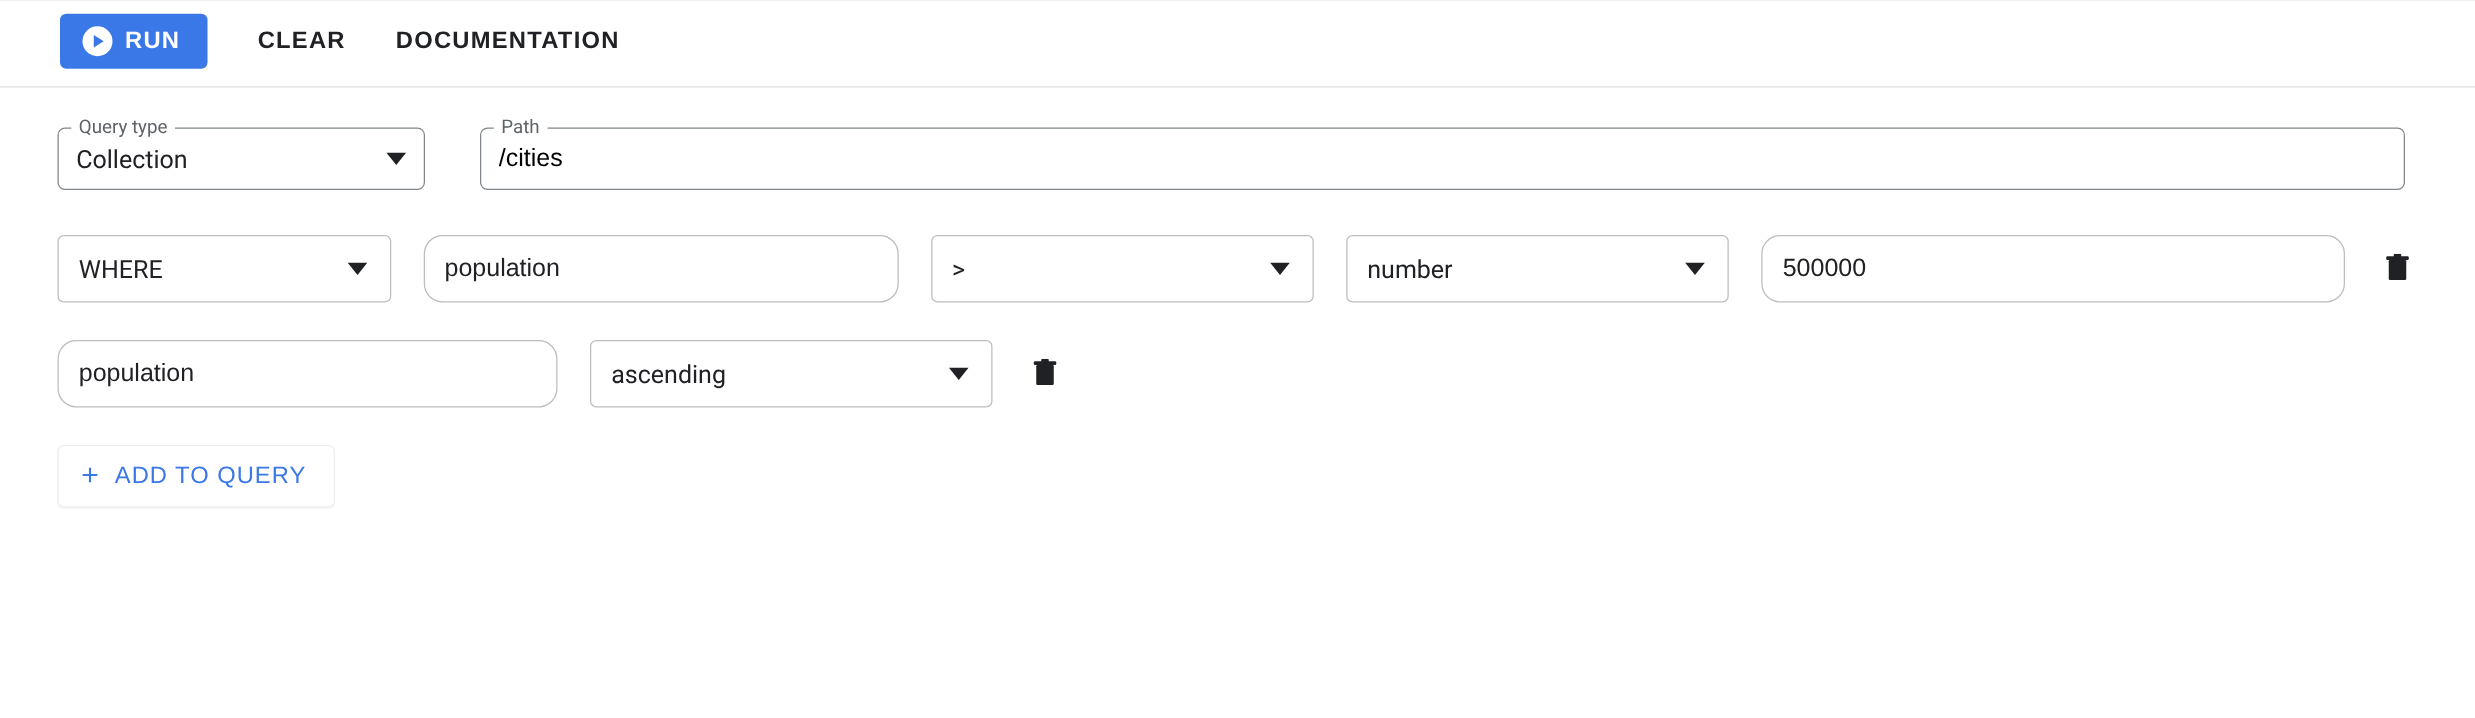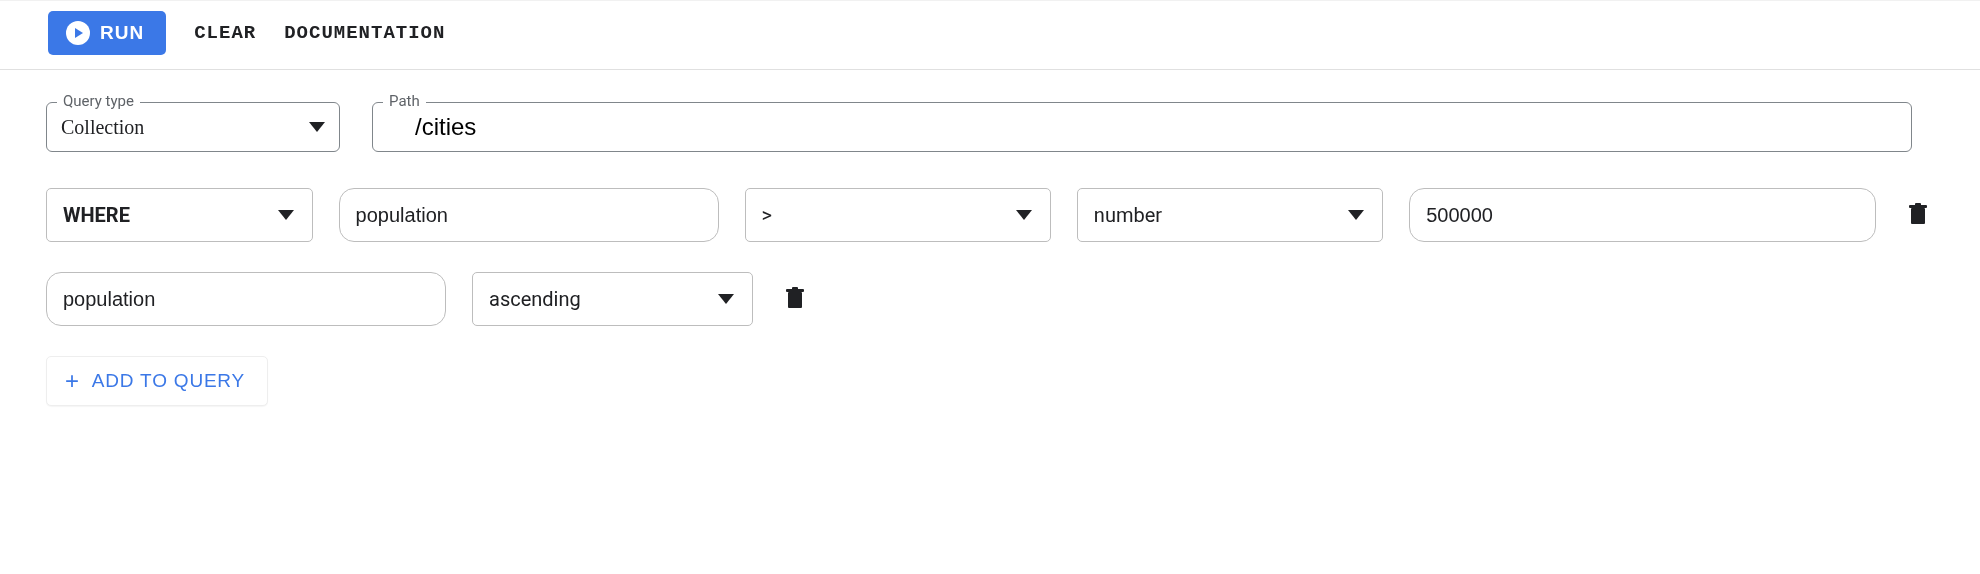--- a/index.html
+++ b/index.html
@@ -5,21 +5,21 @@
   * { box-sizing: border-box; margin: 0; padding: 0; }
   body {
     font-family: Roboto, "Helvetica Neue", Arial, sans-serif;
     background: #fff;
     color: #202124;
     font-size: 19px;
   }
   .toolbar {
     display: flex;
     align-items: center;
-    gap: 28px;
+    gap: 40px;
     padding: 10px 48px 14px 48px;
     border-bottom: 1px solid #e0e0e0;
     border-top: 1px solid #f1f1f1;
   }
   .run-btn {
     display: inline-flex;
     align-items: center;
     gap: 10px;
     background: #3b78e7;
     color: #fff;
@@ -39,32 +39,31 @@
   }
   .run-btn .play-circle svg { display: block; }
   .text-btn {
     background: none;
     border: none;
     font-size: 19px;
     font-weight: 600;
     letter-spacing: 1px;
     color: #202124;
     cursor: pointer;
-    font-family: Liberation Mono, monospace;
   }
   .builder {
     padding: 20px 46px 40px 46px;
   }
   .row {
     display: flex;
     align-items: center;
     gap: 26px;
     margin-bottom: 30px;
   }
-  .row.first { gap: 32px; margin-bottom: 36px; margin-top: 12px; }
+  .row.first { gap: 44px; margin-bottom: 36px; margin-top: 12px; }
   .fieldset {
     position: relative;
     border: 1px solid #80868b;
     border-radius: 6px;
     padding: 0 14px;
     height: 50px;
     display: flex;
     align-items: center;
     background: #fff;
   }
@@ -97,26 +96,26 @@
   .textfield {
     border: 1px solid #bdbdbd;
     border-radius: 15px;
     height: 54px;
     padding: 0 16px;
     font-size: 20px;
     color: #202124;
     background: #fff;
     outline: none;
   }
-  .w-clause { width: 280px; font-weight: bold; }
+  .w-clause { width: 280px; }
   .w-field { width: 400px; }
   .w-op { width: 322px; }
   .w-type { width: 322px; }
   .w-value { width: 492px; }
-  .w-dir { width: 281px; gap: 33px; }
+  .w-dir { width: 322px; gap: 33px; }
   .trash-btn {
     background: none;
     border: none;
     cursor: pointer;
     padding: 6px;
     color: #202124;
     display: flex;
     align-items: center;
   }
   .add-btn {
@@ -128,22 +127,22 @@
     box-shadow: 0 1px 1px rgba(0,0,0,0.04);
     background: #fff;
     color: #3b78e7;
     font-size: 19px;
     font-weight: 500;
     letter-spacing: 0.8px;
     padding: 12px 22px 12px 18px;
     cursor: pointer;
   }
   .add-btn .plus { font-size: 24px; line-height: 1; font-weight: 400; }
-  .fs-value { font-size: 20px; color:#202124; flex:1;font-family:Liberation Serif, serif; }
-  .fs-input { border:none; outline:none; font-size:24px; width:100%; background:transparent;margin-left:28px; }
+  .fs-value { font-size: 20px; color:#202124; flex:1; }
+  .fs-input { border:none; outline:none; font-size:20px; width:100%; background:transparent; }
 </style>
 </head>
 <body>
 
 <div class="toolbar">
   <button class="run-btn">
     <span class="play-circle">
       <svg width="12" height="12" viewBox="0 0 12 12">
           <polygon points="3,1 11,6 3,11" fill="#3b78e7"></polygon>
         </svg>

